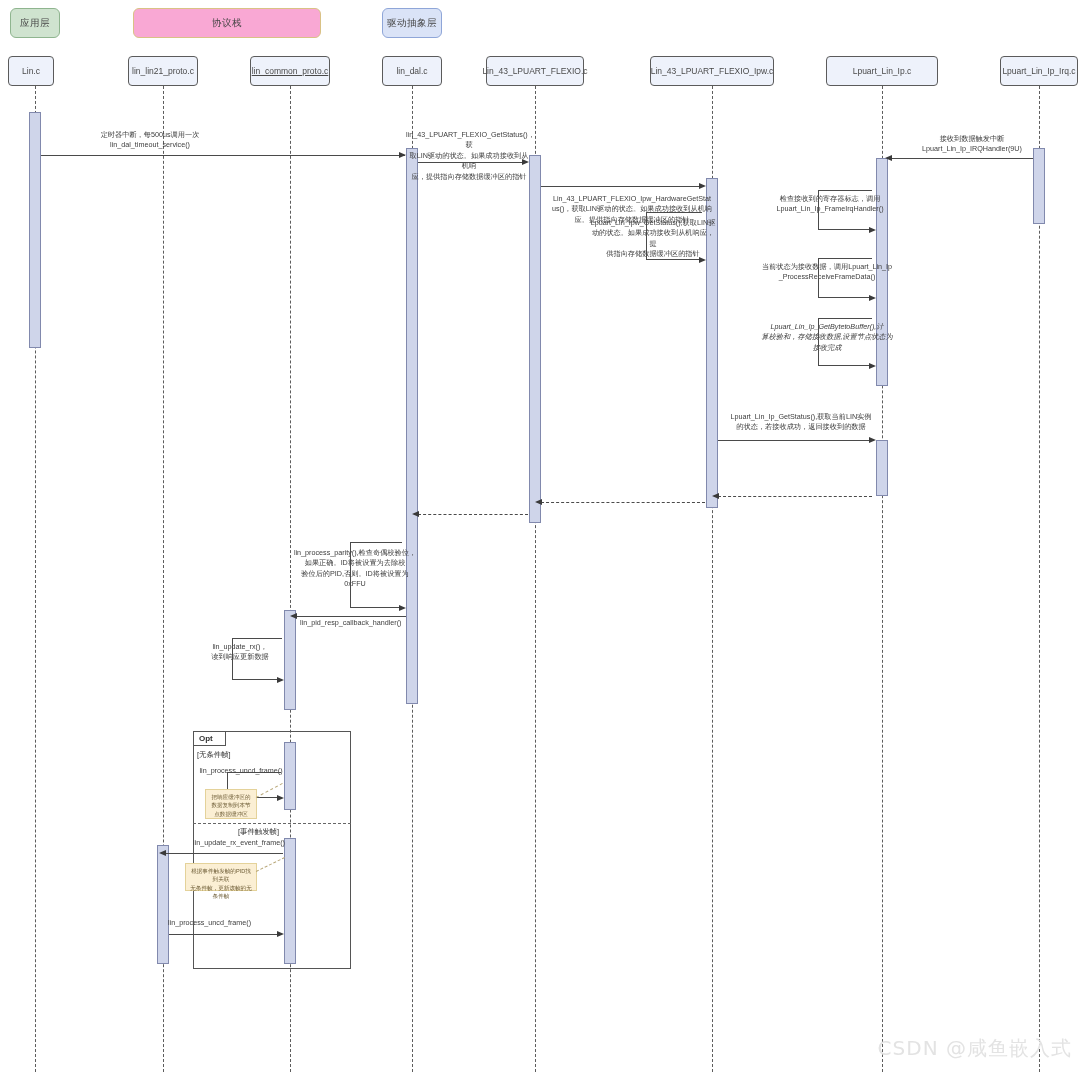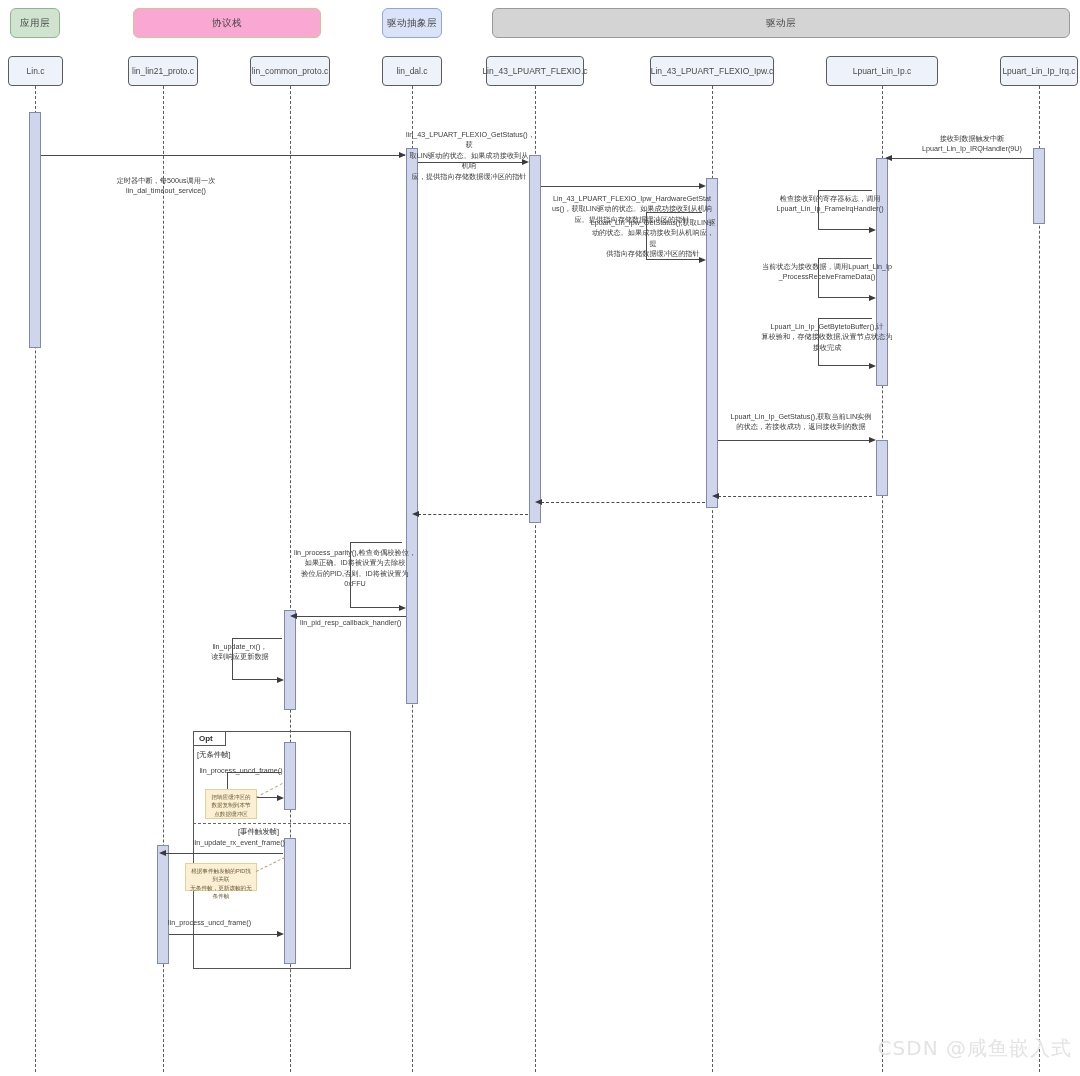--- a/index.html
+++ b/index.html
@@ -92,31 +92,28 @@
 
   <div class="layer app" style="left:10px;top:8px;width:50px;height:30px;">
     <span>应用层</span>
   </div>
   <div class="layer proto" style="left:133px;top:8px;width:188px;height:30px;">
     <span>协议栈</span>
   </div>
   <div class="layer dal" style="left:382px;top:8px;width:60px;height:30px;">
     <span>驱动抽象层</span>
   </div>
-  <div class="layer drv" style="left:492px;top:8px;width:578px;height:30px;">
-    <span>驱动层</span>
-  </div>
-
-  <div class="head" style="left:8px;top:56px;width:55px;">
+
+  <div class="head" style="left:8px;top:56px;width:46px;">
     <span>Lin.c</span>
   </div>
   <div class="head" style="left:128px;top:56px;width:70px;">
     <span>lin_lin21_proto.c</span>
   </div>
-  <div class="head" style="left:250px;top:56px;width:80px;">
+  <div class="head" style="left:250px;top:56px;width:80px;text-decoration:underline;">
     <span>lin_common_proto.c</span>
   </div>
   <div class="head" style="left:382px;top:56px;width:60px;">
     <span>lin_dal.c</span>
   </div>
   <div class="head" style="left:486px;top:56px;width:98px;">
     <span>Lin_43_LPUART_FLEXIO.c</span>
   </div>
   <div class="head" style="left:650px;top:56px;width:124px;">
     <span>Lin_43_LPUART_FLEXIO_Ipw.c</span>
@@ -142,21 +139,21 @@
   <div class="act" style="left:529px;top:155px;height:368px;"></div>
   <div class="act" style="left:706px;top:178px;height:330px;"></div>
   <div class="act" style="left:876px;top:158px;height:228px;"></div>
   <div class="act" style="left:876px;top:440px;height:56px;"></div>
   <div class="act" style="left:1033px;top:148px;height:76px;"></div>
   <div class="act" style="left:284px;top:610px;height:100px;"></div>
   <div class="act" style="left:284px;top:742px;height:68px;"></div>
   <div class="act" style="left:284px;top:838px;height:126px;"></div>
   <div class="act" style="left:157px;top:845px;height:119px;"></div>
 
-  <div class="lbl" style="left:76px;top:130px;width:180px;margin-top:46px;">
+  <div class="lbl" style="left:60px;top:130px;width:180px;">
     <span style="white-space:pre-line;">定时器中断，每500us调用一次
 lin_dal_timeout_service()</span>
   </div>
   <div class="msg" style="left:41px;top:155px;width:364px;"></div>
   <div class="arrow r" style="left:399px;top:151.5px;"></div>
 
   <div class="lbl" style="left:406px;top:130px;width:126px;">
     <span style="white-space:pre-line;">lin_43_LPUART_FLEXIO_GetStatus()，获
 取LIN驱动的状态。如果成功接收到从机响
 应，提供指向存储数据缓冲区的指针</span>
@@ -194,21 +191,21 @@
   <div class="selfbox" style="left:818px;top:190px;width:54px;height:40px;"></div>
   <div class="arrow r" style="left:869px;top:226.5px;"></div>
 
   <div class="lbl" style="left:756px;top:262px;width:142px;">
     <span style="white-space:pre-line;">当前状态为接收数据，调用Lpuart_Lin_Ip
 _ProcessReceiveFrameData()</span>
   </div>
   <div class="selfbox" style="left:818px;top:258px;width:54px;height:40px;"></div>
   <div class="arrow r" style="left:869px;top:294.5px;"></div>
 
-  <div class="lbl" style="left:756px;top:322px;width:142px;">
+  <div class="lbl" style="left:756px;top:322px;width:142px;font-style:italic;">
     <span style="white-space:pre-line;">Lpuart_Lin_Ip_GetBytetoBuffer(),计
 算校验和，存储接收数据,设置节点状态为
 接收完成</span>
   </div>
   <div class="selfbox" style="left:818px;top:318px;width:54px;height:48px;"></div>
   <div class="arrow r" style="left:869px;top:362.5px;"></div>
 
   <div class="lbl" style="left:718px;top:412px;width:166px;">
     <span style="white-space:pre-line;">Lpuart_Lin_Ip_GetStatus(),获取当前LIN实例
 的状态，若接收成功，返回接收到的数据</span>

